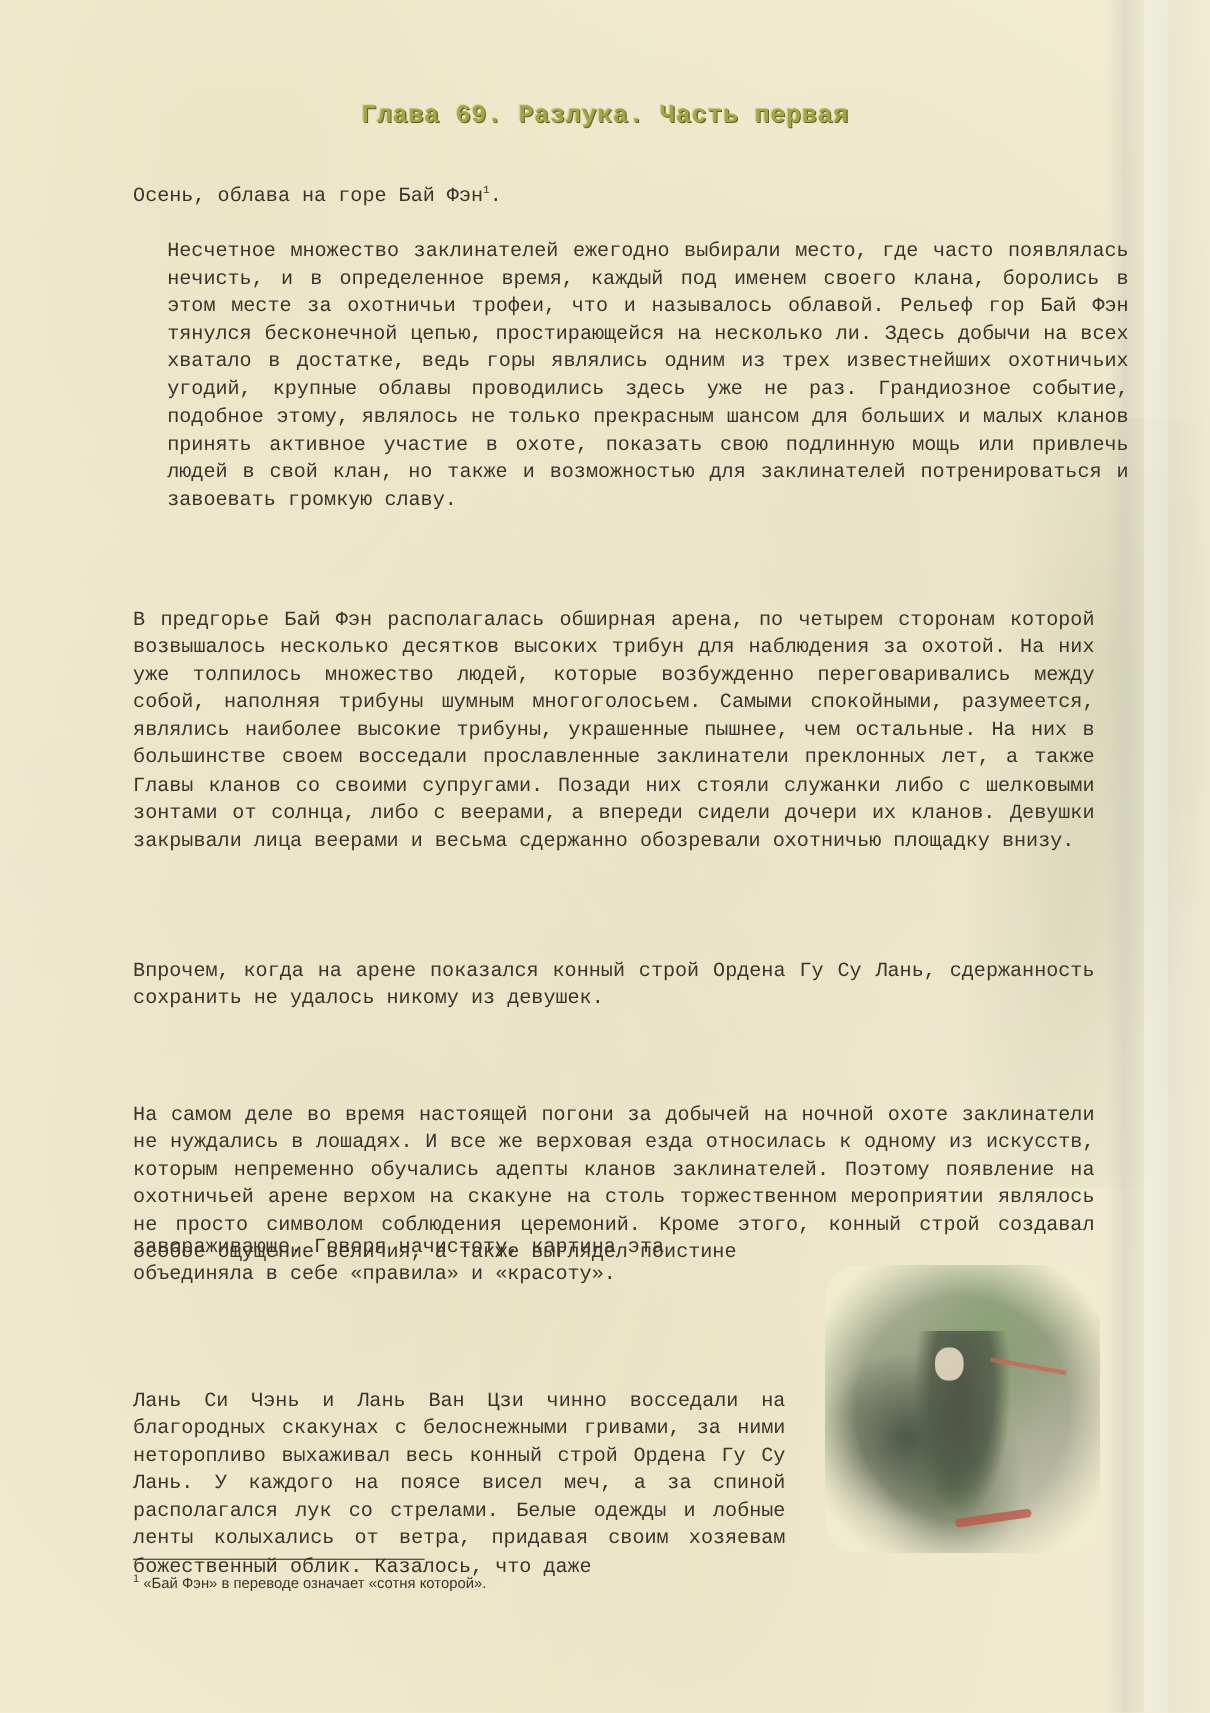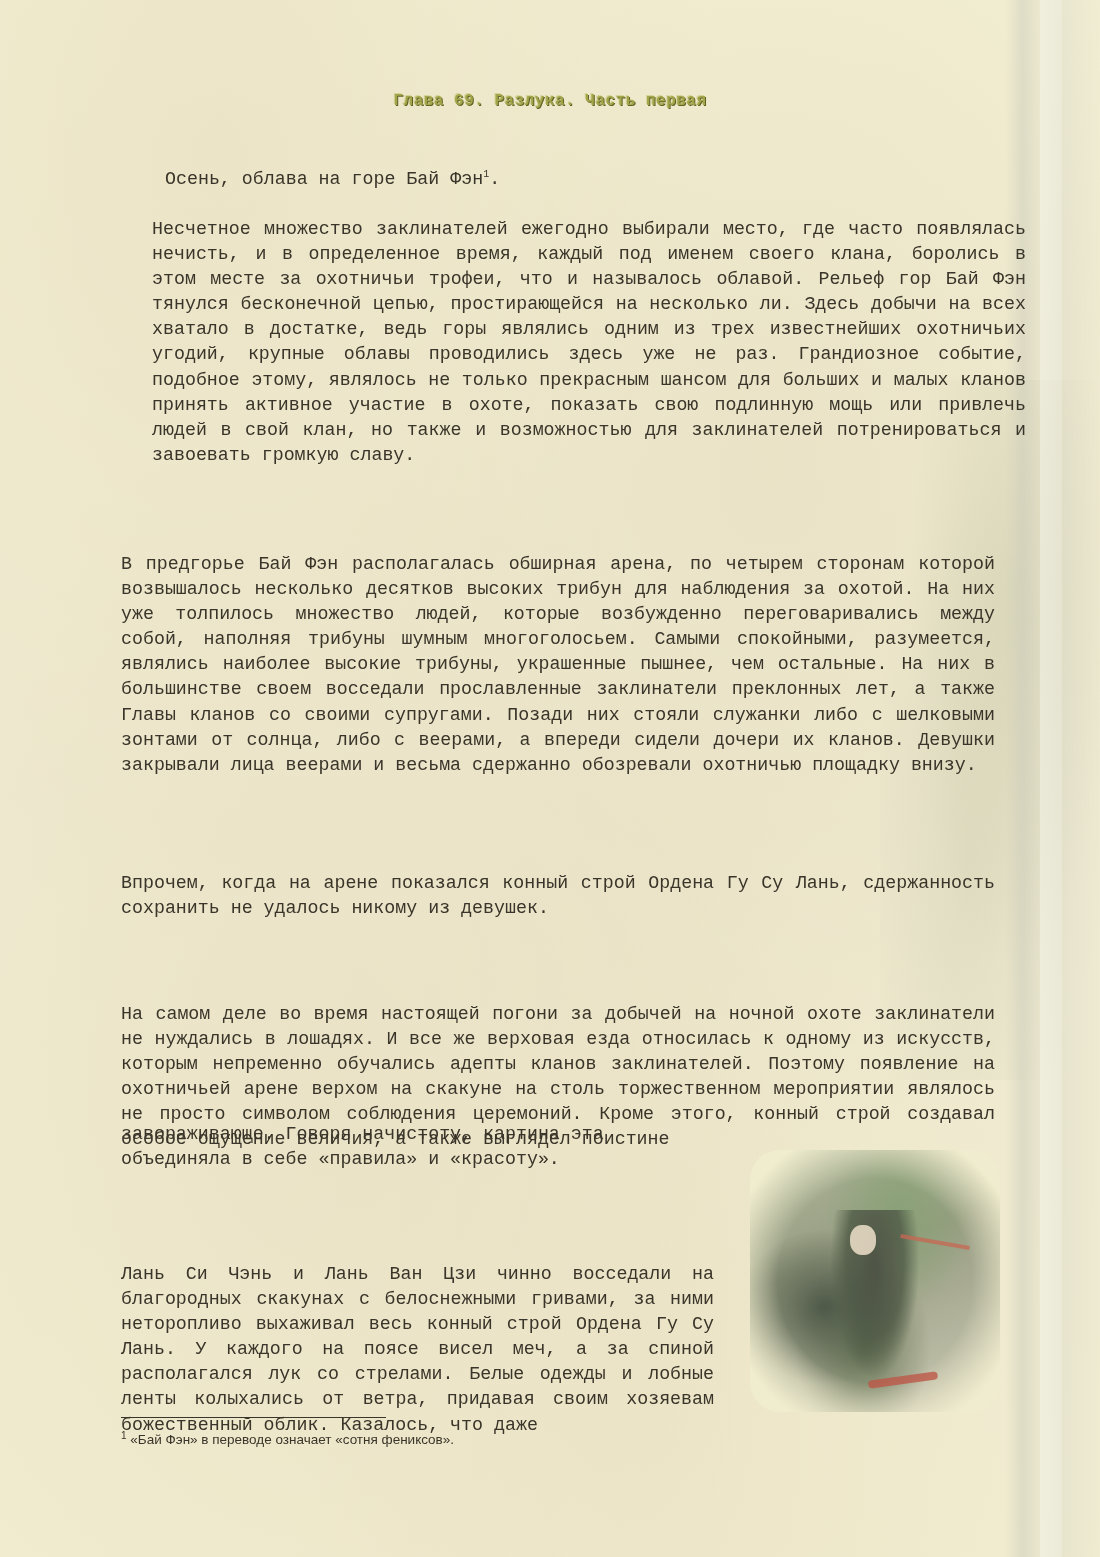--- a/index.html
+++ b/index.html
@@ -31,40 +31,40 @@
       background:
         radial-gradient(ellipse at 60% 30%, rgba(170,175,140,0.25), transparent 55%),
         radial-gradient(ellipse at 40% 70%, rgba(175,180,150,0.22), transparent 55%);
     }
 
     .title {
       position: absolute; left: 0; right: 0; top: 92px;
       text-align: center;
       font-family: "Liberation Mono", "DejaVu Sans Mono", monospace;
       font-weight: bold;
-      font-size: 16px;
+      font-size: 23px;
       color: #a3a54a;
       text-shadow: 1px 1px 0 #5f6324, -1px -1px 0 #d6d49a;
       letter-spacing: 0.5px;
     }
 
     .text {
       position: absolute;
       left: 121px;
       width: 874px;
       font-size: 18.3px;
       line-height: 25.1px;
       color: #3a352a;
       text-align: justify;
       margin: 0;
     }
     .text.narrow { width: 593px; }
     sup { font-size: 10px; line-height: 0; }
 
-    .p0 { top: 167px; margin-left: 44px; }
+    .p0 { top: 167px; }
     .p1 { top: 217px; margin-left: 31px; }
     .p2 { top: 552px; }
     .p3 { top: 871px; }
     .p4 { top: 1002px; }
     .p4b { top: 1122px; }
     .p5 { top: 1262px; }
 
     .illustration {
       position: absolute; left: 750px; top: 1150px; width: 250px; height: 262px;
       border-radius: 30px;
@@ -126,13 +126,13 @@
 <p class="text narrow p5">Лань Си Чэнь и Лань Ван Цзи чинно восседали на благородных скакунах с белоснежными гривами, за ними неторопливо выхаживал весь конный строй Ордена Гу Су Лань. У каждого на поясе висел меч, а за спиной располагался лук со стрелами. Белые одежды и лобные ленты колыхались от ветра, придавая своим хозяевам божественный облик. Казалось, что даже</p>
 
 <div class="illustration">
   <div class="figure"></div>
   <div class="face"></div>
   <div class="ribbon2"></div>
   <div class="ribbon"></div>
 </div>
 
 <div class="footnote-rule"></div>
-<div class="footnote"><sup>1</sup><span> «Бай Фэн» в переводе означает «сотня фениксов».</span></div>
+<div class="footnote"><sup>1</sup><span> «Бай Фэн» в переводе означает «сотня которой».</span></div>
 
 </body></html>

